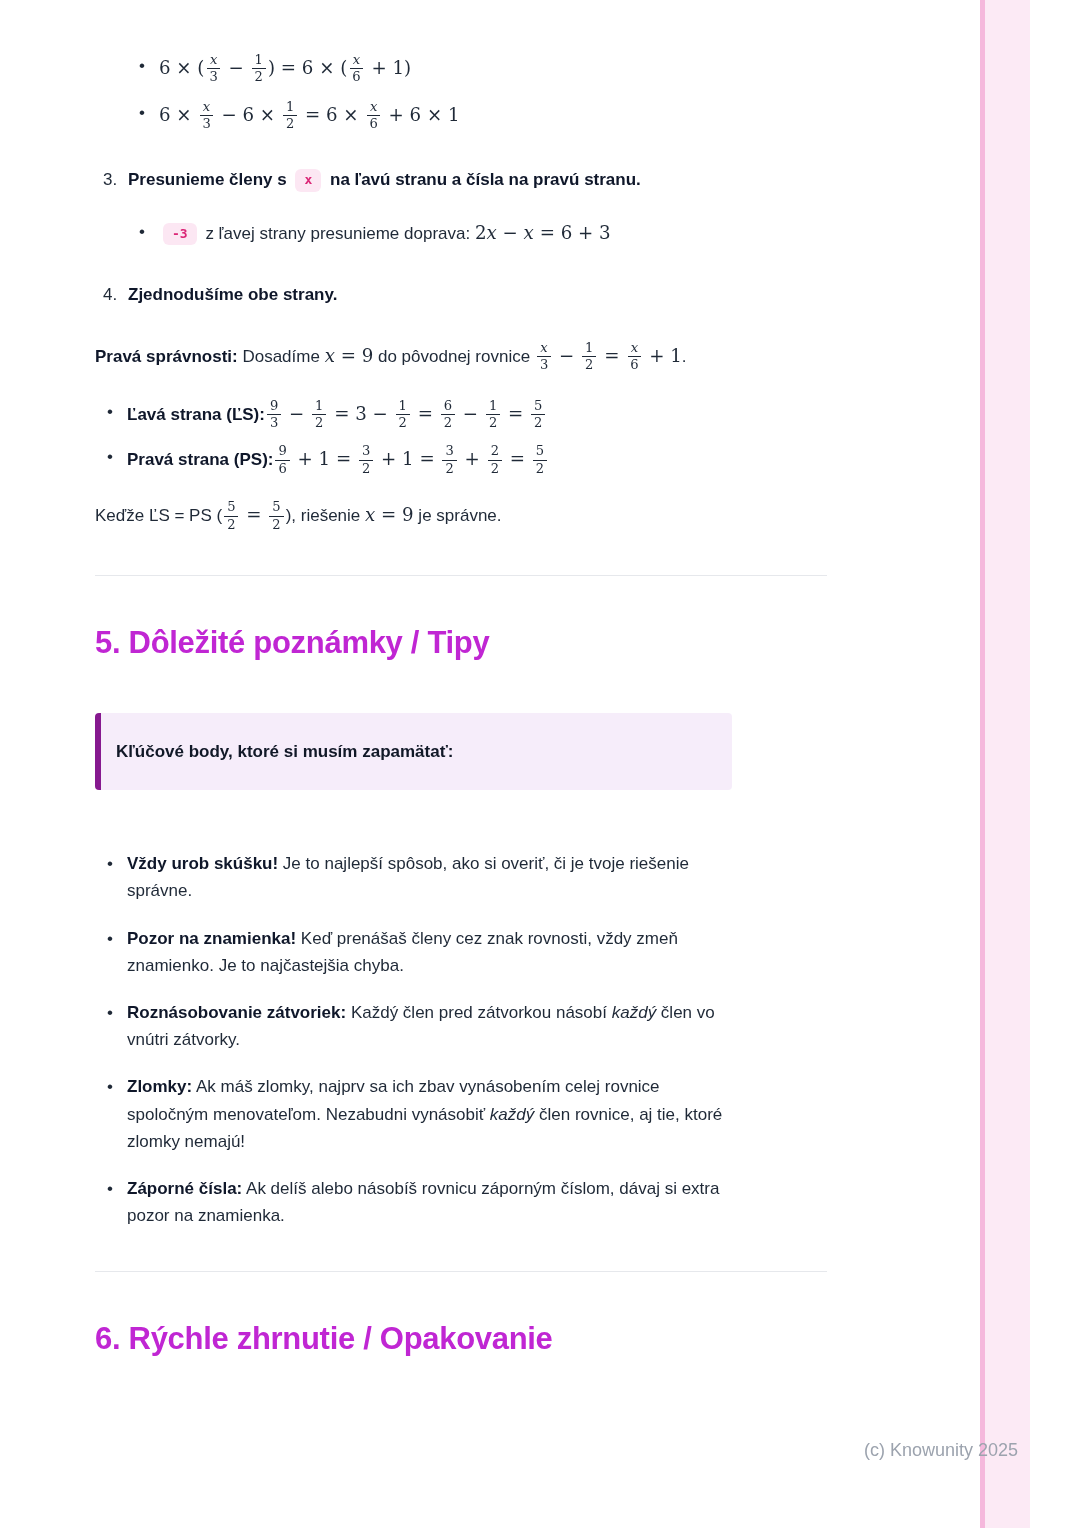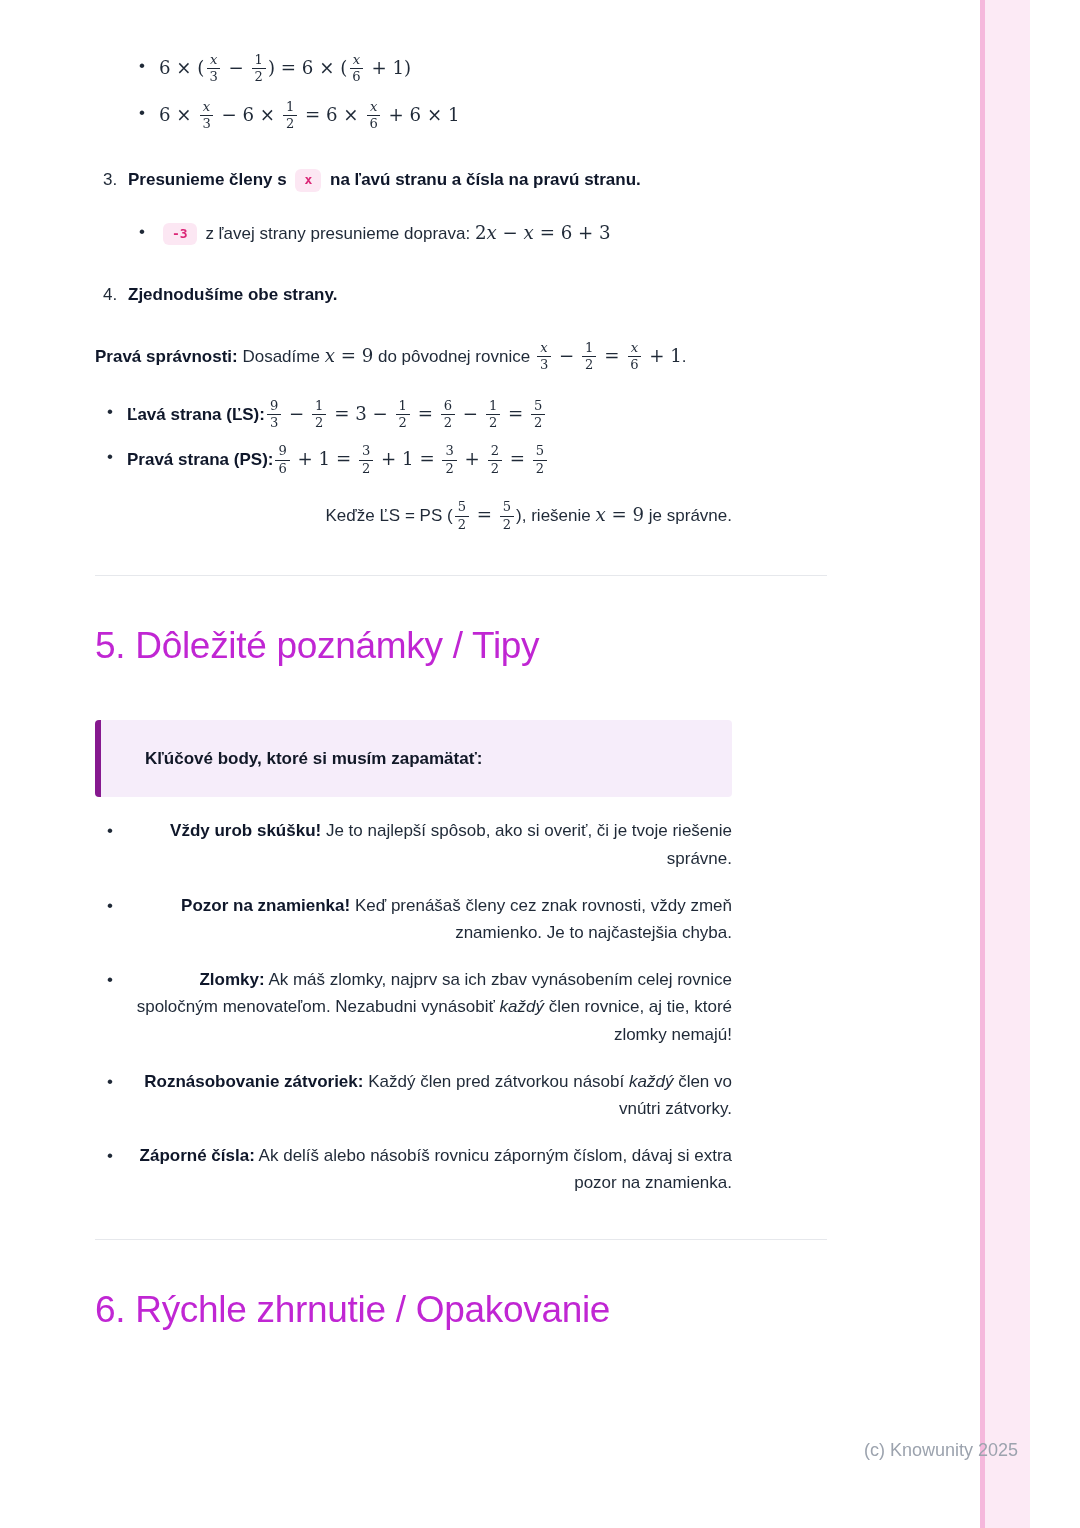--- a/index.html
+++ b/index.html
@@ -28,51 +28,51 @@
 
   .step { margin-top: 34px; }
   .step-row { display: flex; gap: 7px; margin-left: 8px; }
   .step-num { min-width: 18px; }
   .step-title { margin: 0; }
 
   .sub-list { margin: 24px 0 0 42px; }
   .sub-list li { margin-bottom: 17px; }
 
   .para { margin: 32px 0 0; }
-  .para-tight { margin: 22px 0 4px; text-align: right; }
+  .para-tight { margin: 22px 0 4px; }
 
   .check-list { margin: 24px 0 0 10px; }
   .check-list li { margin-bottom: 12px; }
 
   .divider {
     border: none;
     border-top: 1px solid var(--divider, #e6e8ec);
     margin: 42px 0 0;
     width: 732px;
   }
 
   .section-heading {
     margin: 48px 0 0;
-    font-size: 37px;
+    font-size: 31px;
     line-height: 1.2;
-    font-weight: 400;
+    font-weight: 700;
     letter-spacing: -0.3px;
     color: var(--accent, #c026d3);
   }
 
   .callout {
     margin-top: 52px;
     background: var(--callout-bg, #f6edfa);
     border-left: 6px solid var(--callout-border, #86198f);
     border-radius: 4px;
-    padding: 25px 44px;
+    padding: 25px 15px;
   }
   .callout-text { margin: 0; font-weight: 700; color: #111827; }
 
-  .tips-list { margin: 20px 0 0 10px; text-align: right; }
+  .tips-list { margin: 60px 0 0 10px; }
   .tips-list li { margin-bottom: 20px; }
 
   strong { font-weight: 700; color: #0f172a; }
   em { font-style: italic; }
 
   .badge {
     display: inline-block;
     background: var(--badge-bg, #fce7f3);
     color: var(--badge-text, #db2777);
     font-family: "DejaVu Sans Mono", "Liberation Mono", monospace;
@@ -225,22 +225,22 @@
 
   <h2 class="section-heading">5. Dôležité poznámky / Tipy</h2>
 
   <aside class="callout">
     <p class="callout-text">Kľúčové body, ktoré si musím zapamätať:</p>
   </aside>
 
   <ul class="tips-list">
     <li><strong>Vždy urob skúšku!</strong> Je to najlepší spôsob, ako si overiť, či je tvoje riešenie správne.</li>
     <li><strong>Pozor na znamienka!</strong> Keď prenášaš členy cez znak rovnosti, vždy zmeň znamienko. Je to najčastejšia chyba.</li>
+    <li><strong>Roznásobovanie zátvoriek:</strong> Každý člen pred zátvorkou násobí <em>každý</em> člen vo vnútri zátvorky.</li>
     <li><strong>Zlomky:</strong> Ak máš zlomky, najprv sa ich zbav vynásobením celej rovnice spoločným menovateľom. Nezabudni vynásobiť <em>každý</em> člen rovnice, aj tie, ktoré zlomky nemajú!</li>
-    <li><strong>Roznásobovanie zátvoriek:</strong> Každý člen pred zátvorkou násobí <em>každý</em> člen vo vnútri zátvorky.</li>
     <li><strong>Záporné čísla:</strong> Ak delíš alebo násobíš rovnicu záporným číslom, dávaj si extra pozor na znamienka.</li>
   </ul>
 
   <hr class="divider">
 
   <h2 class="section-heading">6. Rýchle zhrnutie / Opakovanie</h2>
 
 </main>
 
 <div class="side-band"></div>

